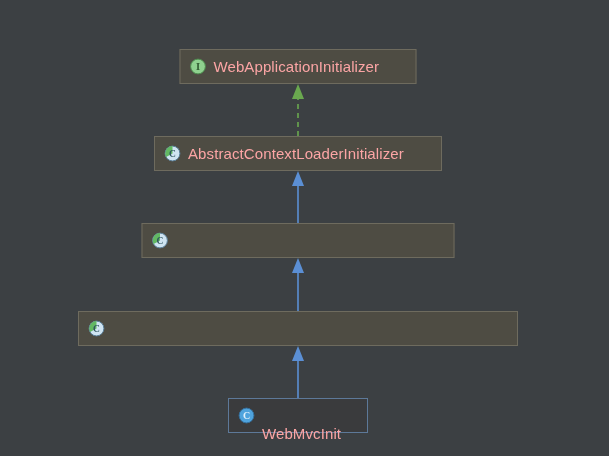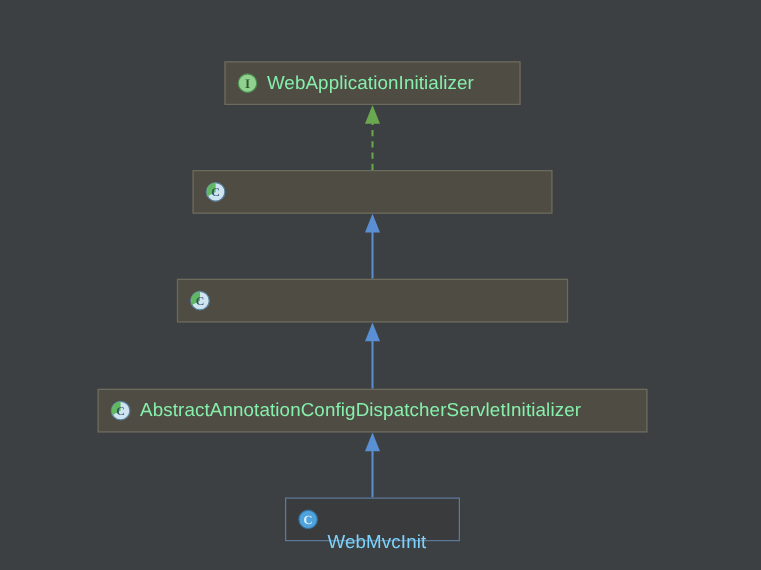--- a/index.html
+++ b/index.html
@@ -44,26 +44,26 @@
     white-space: nowrap;
     transform: translateX(-50%);
   }
   .node.selected {
     background: #3a3b3d;
     border: 1px solid #5d7999;
   }
 
   .node-label {
     font-size: 15px;
-    color: #86efac;
+    color: #fca5a5;
     letter-spacing: 0.1px;
     margin-left: 7px;
   }
   .node.selected .node-label {
-    color: #7dd3fc;
+    color: #fca5a5;
     margin-top: 36px;
   }
 
   
   .icon {
     position: relative;
     width: 17px;
     height: 17px;
     flex: 0 0 17px;
     display: block;
@@ -109,41 +109,41 @@
   </div>
 
   <div class="node" style="left:298px; top:136px; width:288px;">
     <span class="icon">
       <svg viewBox="0 0 17 17">
         <circle cx="8.5" cy="8.5" r="7.4" fill="#cfe4f2" stroke="#5a7f99" stroke-width="1"></circle>
         <path d="M8.5 1.1 A7.4 7.4 0 0 0 2.1 11.9 L8.5 8.5 Z" fill="#62b862"></path>
         <text x="8.5" y="12.2" text-anchor="middle" font-family="Liberation Serif, serif" font-size="9.5" font-weight="bold" fill="#2f5560">C</text>
       </svg>
     </span>
+    <span class="node-label">AbstractContextLoaderInitializer</span>
   </div>
 
   <div class="node" style="left:298px; top:223px; width:313px;">
     <span class="icon">
       <svg viewBox="0 0 17 17">
         <circle cx="8.5" cy="8.5" r="7.4" fill="#cfe4f2" stroke="#5a7f99" stroke-width="1"></circle>
         <path d="M8.5 1.1 A7.4 7.4 0 0 0 2.1 11.9 L8.5 8.5 Z" fill="#62b862"></path>
         <text x="8.5" y="12.2" text-anchor="middle" font-family="Liberation Serif, serif" font-size="9.5" font-weight="bold" fill="#2f5560">C</text>
       </svg>
     </span>
   </div>
 
   <div class="node" style="left:298px; top:311px; width:440px;">
     <span class="icon">
       <svg viewBox="0 0 17 17">
         <circle cx="8.5" cy="8.5" r="7.4" fill="#cfe4f2" stroke="#5a7f99" stroke-width="1"></circle>
         <path d="M8.5 1.1 A7.4 7.4 0 0 0 2.1 11.9 L8.5 8.5 Z" fill="#62b862"></path>
         <text x="8.5" y="12.2" text-anchor="middle" font-family="Liberation Serif, serif" font-size="9.5" font-weight="bold" fill="#2f5560">C</text>
       </svg>
     </span>
-    <span class="node-label">AbstractAnnotationConfigDispatcherServletInitializer</span>
   </div>
 
   <div class="node selected" style="left:298px; top:398px; width:140px;">
     <span class="icon">
       <svg viewBox="0 0 17 17">
         <circle cx="8.5" cy="8.5" r="7.4" fill="#4fa3dd" stroke="#356f9c" stroke-width="1"></circle>
         <text x="8.5" y="12.3" text-anchor="middle" font-family="Liberation Serif, serif" font-size="10" font-weight="bold" fill="#dff0fb">C</text>
       </svg>
     </span>
     <span class="node-label">WebMvcInit</span>

